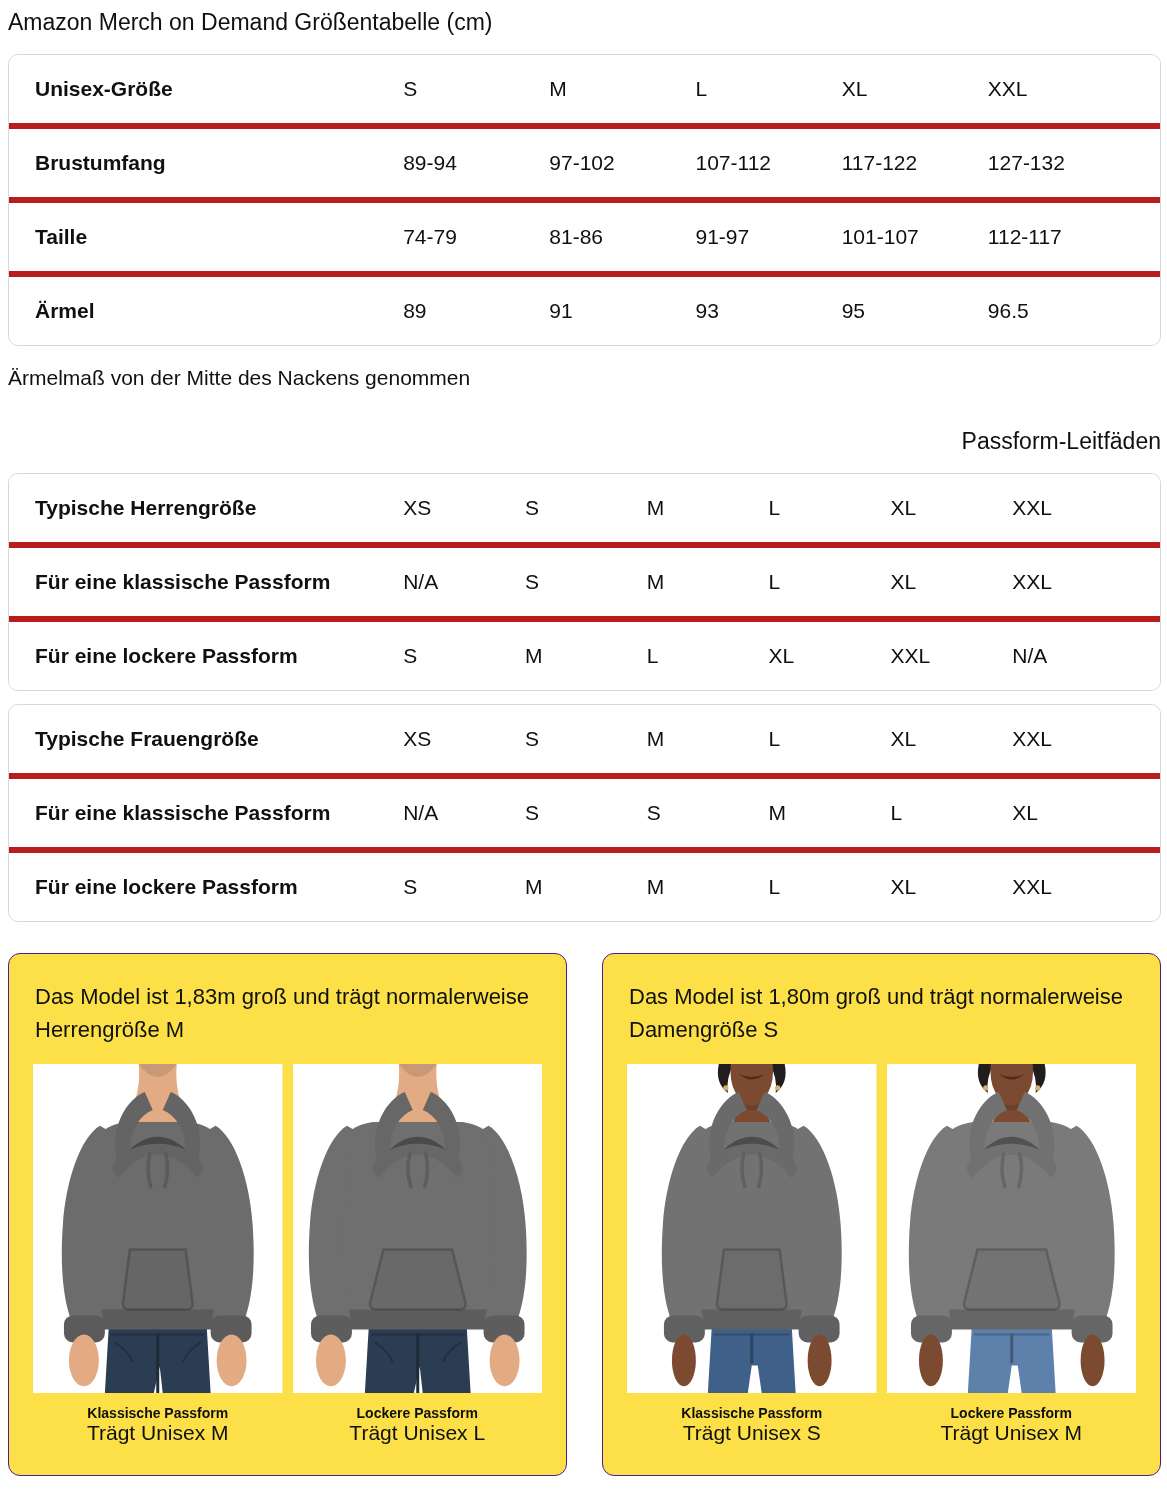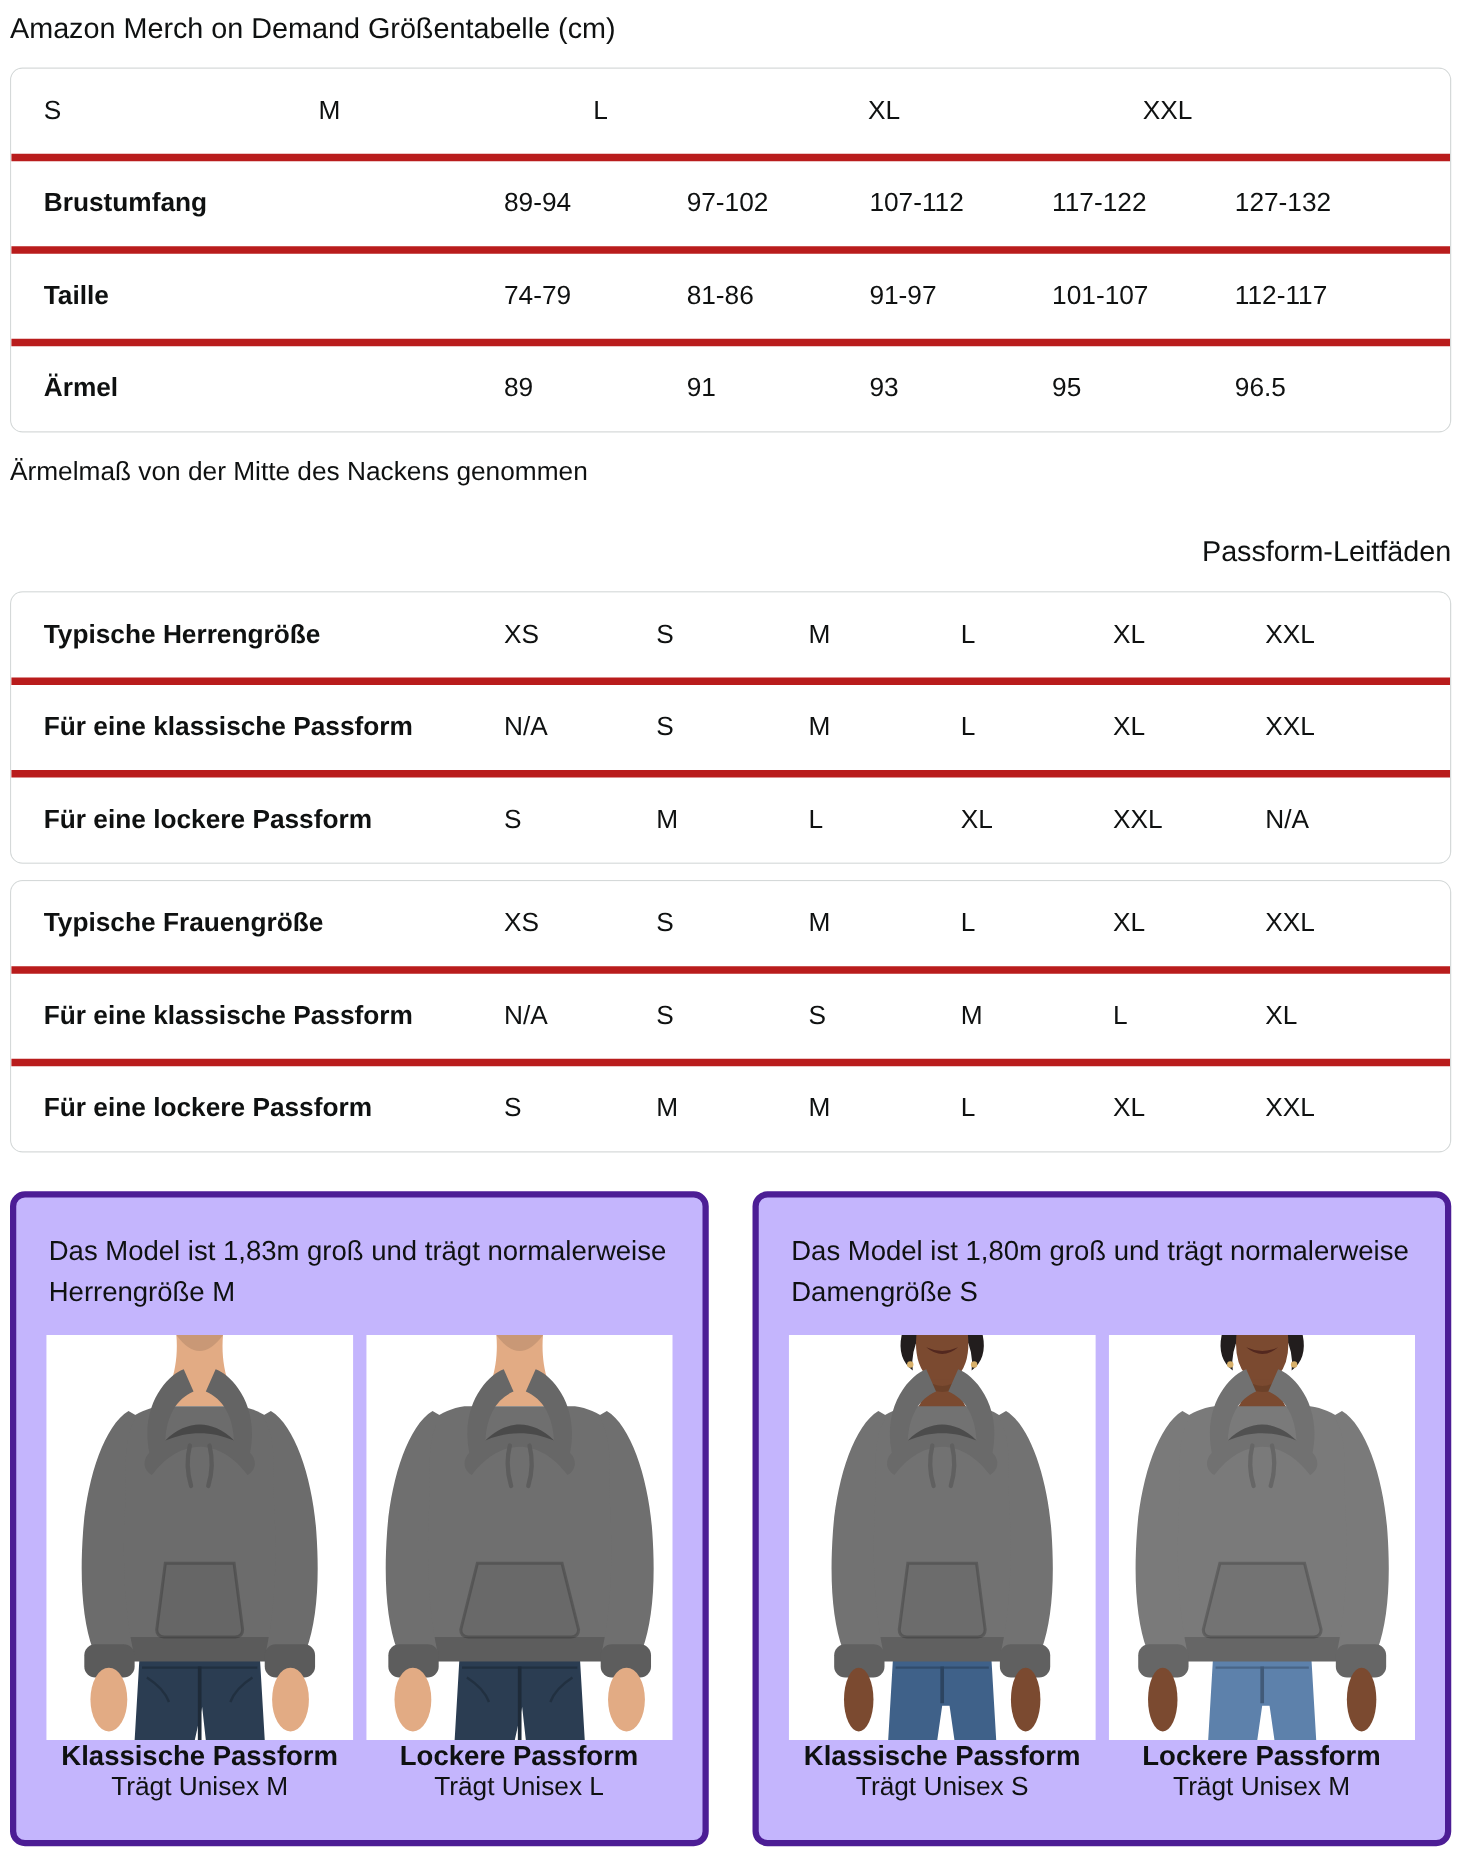--- a/index.html
+++ b/index.html
@@ -8,38 +8,39 @@
   .page-title{font-size:23px;font-weight:400;margin:4px 0 16px 0;line-height:1.3;}
   .size-table{border:1px solid #d5d9d9;border-radius:10px;background:#fff;overflow:hidden;}
   .trow{display:flex;align-items:center;min-height:68px;padding:0 26px;border-top:6px solid #b91c1c;background:#fff;}
   .trow:first-child{border-top:none;}
   .tlabel{flex:0 0 33.5%;font-weight:700;font-size:21px;}
   .tcell{flex:1;font-size:21px;font-weight:400;}
   .note{font-size:21px;margin:20px 0 0 0;}
   .section-heading{font-size:23px;font-weight:400;margin:38px 0 18px 0;text-align:right;}
   .table-gap{margin-top:13px;}
   .cards{display:flex;gap:35px;margin-top:31px;padding-bottom:3px;}
-  .card{flex:1;border:5px solid #4c1d95;border-radius:12px;padding:26px 24px 30px 24px;background:#c4b5fd;}
+  .card{flex:1;border:1px solid #4c1d95;border-radius:12px;padding:26px 24px 30px 24px;background:#fde047;}
   .card-desc{font-size:22px;line-height:1.5;margin:0 0 18px 2px;min-height:66px;}
   .figures{display:flex;gap:10px;}
   .figure{flex:1;text-align:center;}
   .figure-img{width:100%;}
   .figure-img svg{display:block;width:100%;height:auto;}
-  .fit-label{font-weight:700;font-size:22px;}
+  .fit-label{font-weight:700;font-size:14px;margin-top:12px;}
   .size-label{font-size:21px;margin-top:0;}
 </style>
 </head>
 <body>
 
 <div class="page">
 
   <div class="page-title">Amazon Merch on Demand Größentabelle (cm)</div>
 
   <div class="size-table">
       <div class="trow">
+        <div class="tlabel">Unisex-Größe</div>
         <div class="tcell">S</div>
         <div class="tcell">M</div>
         <div class="tcell">L</div>
         <div class="tcell">XL</div>
         <div class="tcell">XXL</div>
       </div>
       <div class="trow">
         <div class="tlabel">Brustumfang</div>
         <div class="tcell">89-94</div>
         <div class="tcell">97-102</div>

